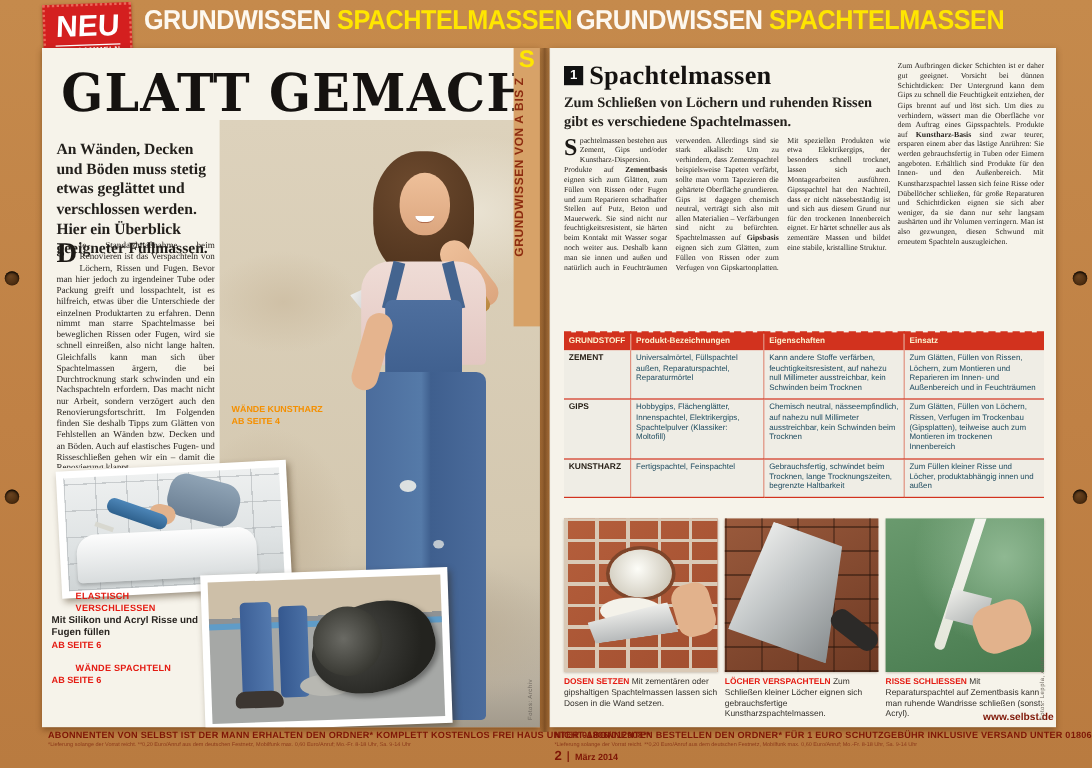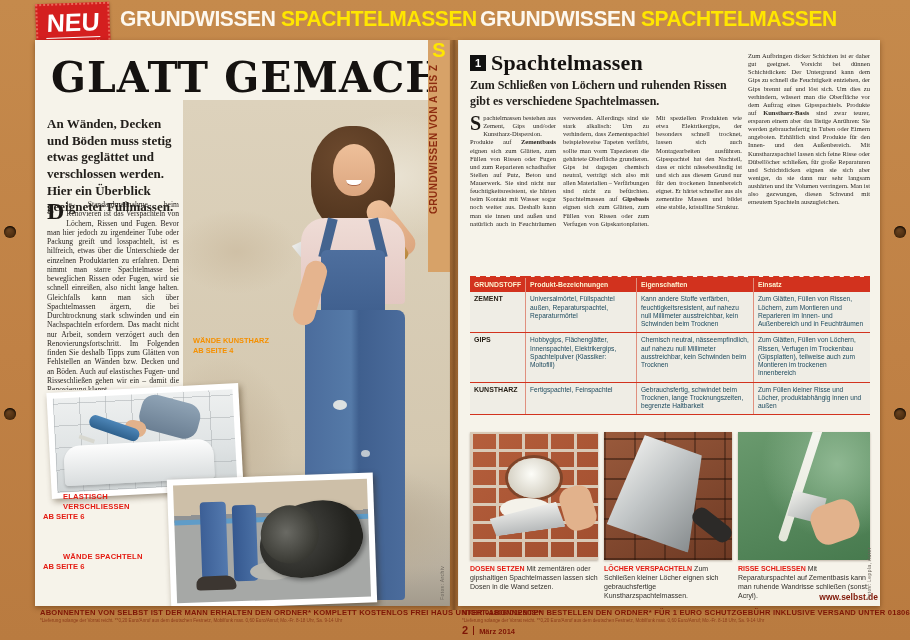--- a/index.html
+++ b/index.html
@@ -242,20 +242,21 @@
         <div class="leg2"></div>
         <div class="shoe"></div>
         <div class="pour"></div>
         <div class="black-tub"></div>
         <div class="tub-rim"></div>
       </div>
     </div>
 
     <div class="side-cap" id="caption-elastisch">
       <div class="t">ELASTISCH VERSCHLIESSEN</div>
+      <div class="x">Mit Silikon und Acryl Risse und Fugen füllen</div>
       <div class="p">AB SEITE 6</div>
     </div>
     <div class="side-cap" id="caption-boeden">
       <div class="t">WÄNDE SPACHTELN</div>
       <div class="p">AB SEITE 6</div>
     </div>
 
     <div class="vcredit" id="credit-left">Fotos: Archiv</div>
   </div>
 

